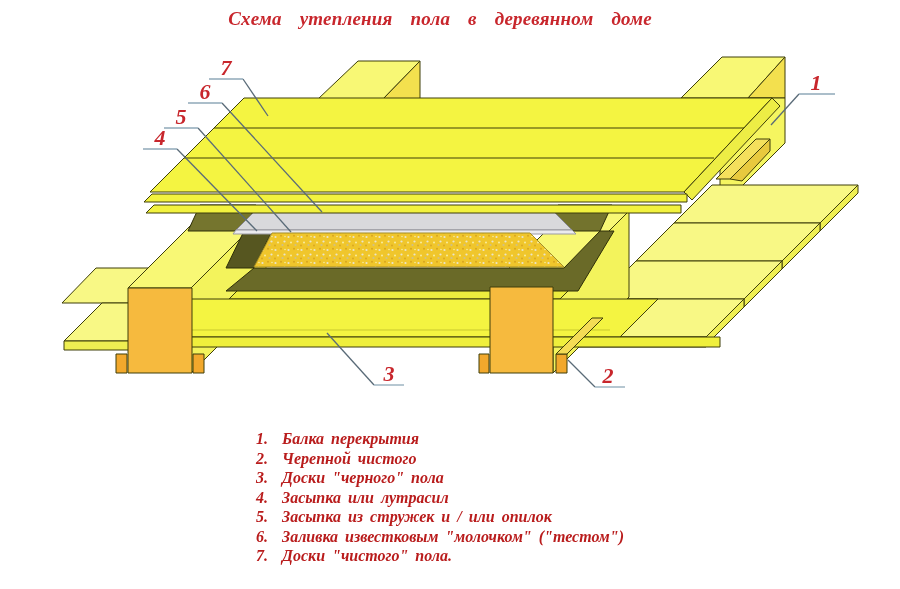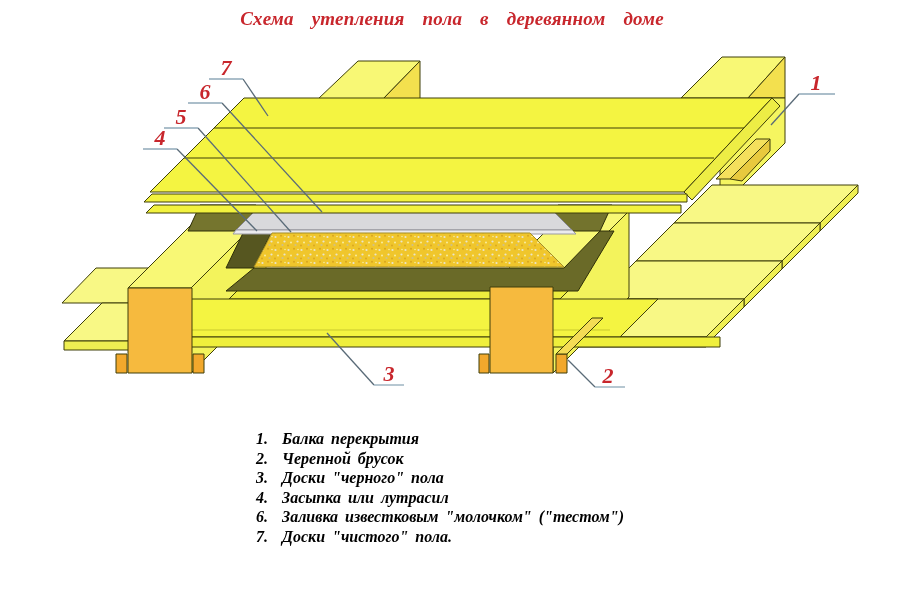--- a/index.html
+++ b/index.html
@@ -1,22 +1,22 @@
 <!DOCTYPE html>
 <html><head>
 <meta charset="utf-8">
 <style>
   html,body{margin:0;padding:0;background:#ffffff;}
   .stage{position:relative;width:900px;height:589px;background:#ffffff;overflow:hidden;
          font-family:"Liberation Serif", serif;}
-  .title{position:absolute;top:8px;left:16px;width:872px;text-align:center;
+  .title{position:absolute;top:8px;left:4px;width:872px;text-align:center;
          font-style:italic;font-weight:bold;font-size:19px;color:#c8262c;
          word-spacing:13px;letter-spacing:.2px;}
   .diagram{position:absolute;top:0;left:0;}
-  .legend{position:absolute;left:256px;top:429px;color:#000000;
+  .legend{position:absolute;left:256px;top:429px;color:#b91c1c;
           font-style:italic;font-weight:bold;font-size:16px;line-height:19.5px;
           word-spacing:3px;}
   .lg-row{white-space:nowrap;}
   .lg-num{display:inline-block;min-width:26px;}
   .co-num{font-family:"Liberation Serif", serif;font-style:italic;font-weight:bold;
           font-size:22px;fill:#c8262c;}
   svg polygon, svg line{shape-rendering:geometricPrecision;}
 </style>
 </head>
 <body>
@@ -135,20 +135,21 @@
       <g>
         <line x1="243" y1="79" x2="268" y2="116" stroke="#5a6b78"></line>
         <line x1="209" y1="79" x2="243" y2="79" stroke="#8fa9b8"></line>
         <text class="co-num" x="226" y="75" text-anchor="middle">7</text>
       </g>
     </g>
   </svg>
 
   <div class="legend">
     <div class="lg-row"><span class="lg-num">1.</span><span>Балка  перекрытия</span></div>
-    <div class="lg-row"><span class="lg-num">2.</span><span>Черепной  брусок</span></div>
+    <div class="lg-row"><span class="lg-num">2.</span><span>Черепной  чистого</span></div>
     <div class="lg-row"><span class="lg-num">3.</span><span>Доски  "черного"  пола</span></div>
     <div class="lg-row"><span class="lg-num">4.</span><span>Засыпка  или  лутрасил</span></div>
+    <div class="lg-row"><span class="lg-num">5.</span><span>Засыпка  из  стружек  и / или  опилок</span></div>
     <div class="lg-row"><span class="lg-num">6.</span><span>Заливка  известковым  "молочком" ("тестом")</span></div>
     <div class="lg-row"><span class="lg-num">7.</span><span>Доски  "чистого"  пола.</span></div>
   </div>
 
 </div>
 
 </body></html>

